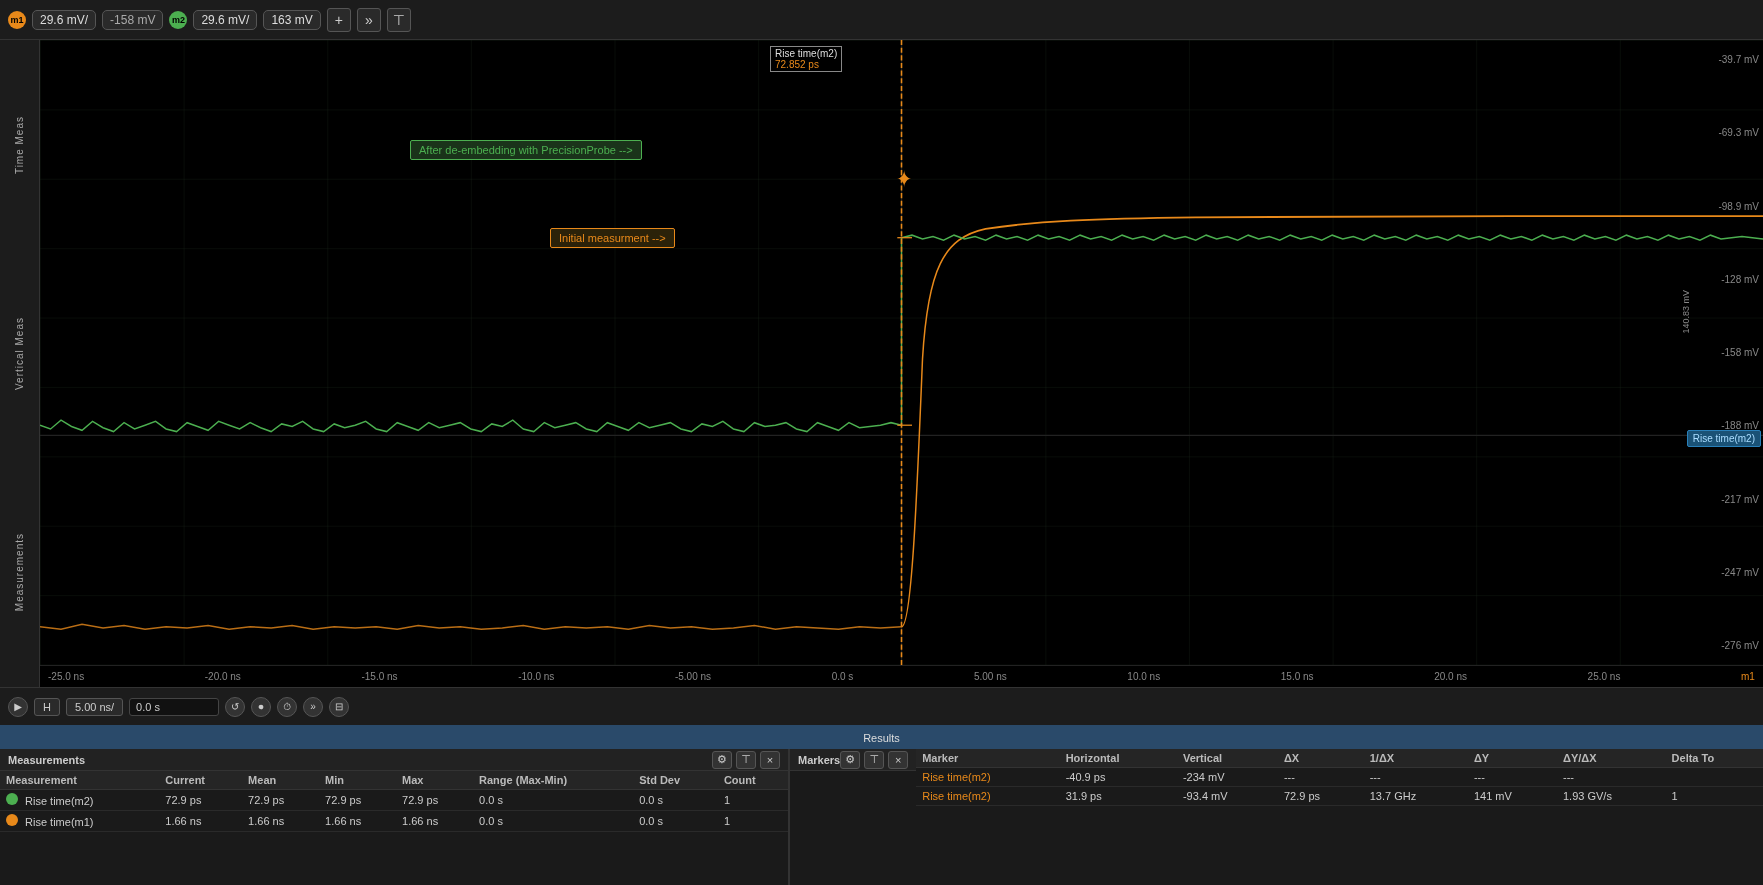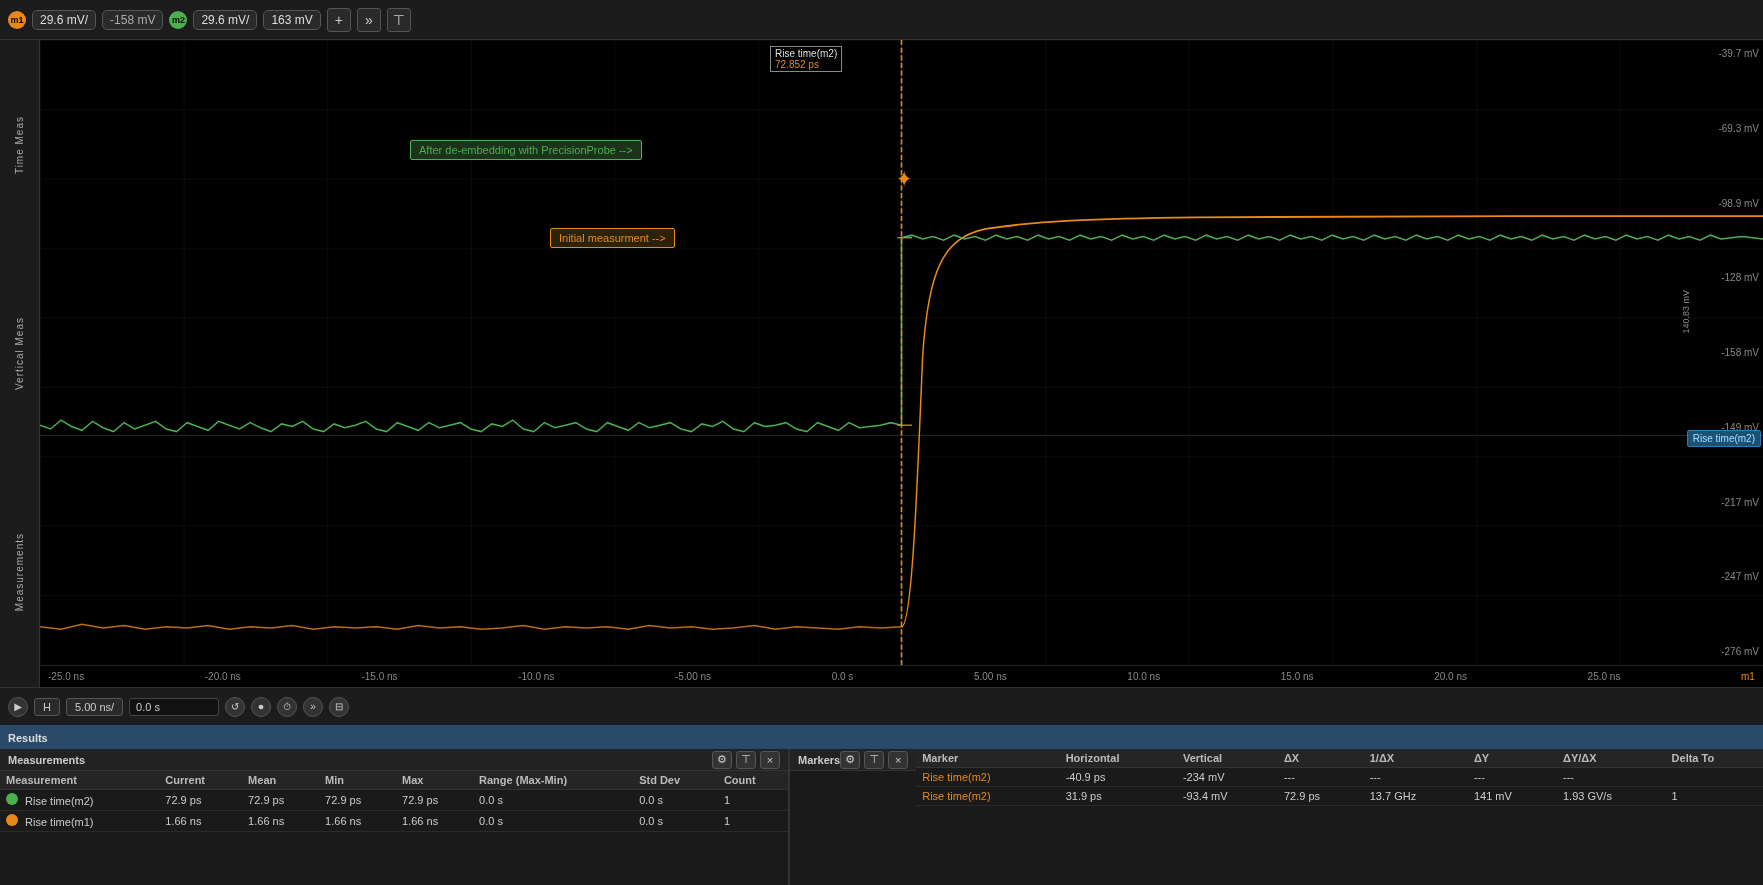--- a/index.html
+++ b/index.html
@@ -189,22 +189,23 @@
       flex-direction: column;
       flex-shrink: 0;
     }
     .results-header {
       background: #2a4a6a;
       height: 22px;
       display: flex;
       align-items: center;
       padding: 0 8px;
       font-size: 11px;
-      font-weight: bold;
+      font-weight: normal;
       color: #ddd;
+      justify-content: center;
     }
 
     .results-body {
       display: flex;
       flex: 1;
       min-height: 0;
     }
 
     
     .measurements-pane {
@@ -449,27 +450,27 @@
         </div>
 
         <div class="scope-annotation-orange" style="left:510px; top:188px; z-index:10;">
           <span>Initial measurment --&gt;</span>
         </div>
 
         <div class="rise-time-label" style="right:2px; top:390px; z-index:10;">
           <span>Rise time(m2)</span>
         </div>
 
-        <div style="position:absolute; right:0; top:0; width:72px; height:100%; display:flex; flex-direction:column; justify-content:space-between; padding:8px 4px; pointer-events:none;">
+        <div style="position:absolute; right:0; top:0; width:72px; height:100%; display:flex; flex-direction:column; justify-content:space-between; padding:14px 4px; pointer-events:none;">
           <span class="axis-label">-39.7 mV</span>
           <span class="axis-label">-69.3 mV</span>
           <span class="axis-label">-98.9 mV</span>
           <span class="axis-label">-128 mV</span>
           <span class="axis-label">-158 mV</span>
-          <span class="axis-label">-149 mV</span>
+          <span class="axis-label">-188 mV</span>
           <span class="axis-label">-217 mV</span>
           <span class="axis-label">-247 mV</span>
           <span class="axis-label">-276 mV</span>
         </div>
 
         <div class="right-vert-label" style="top:40%; right:72px;">
           <span>140.83 mV</span>
         </div>
 
       </div>

